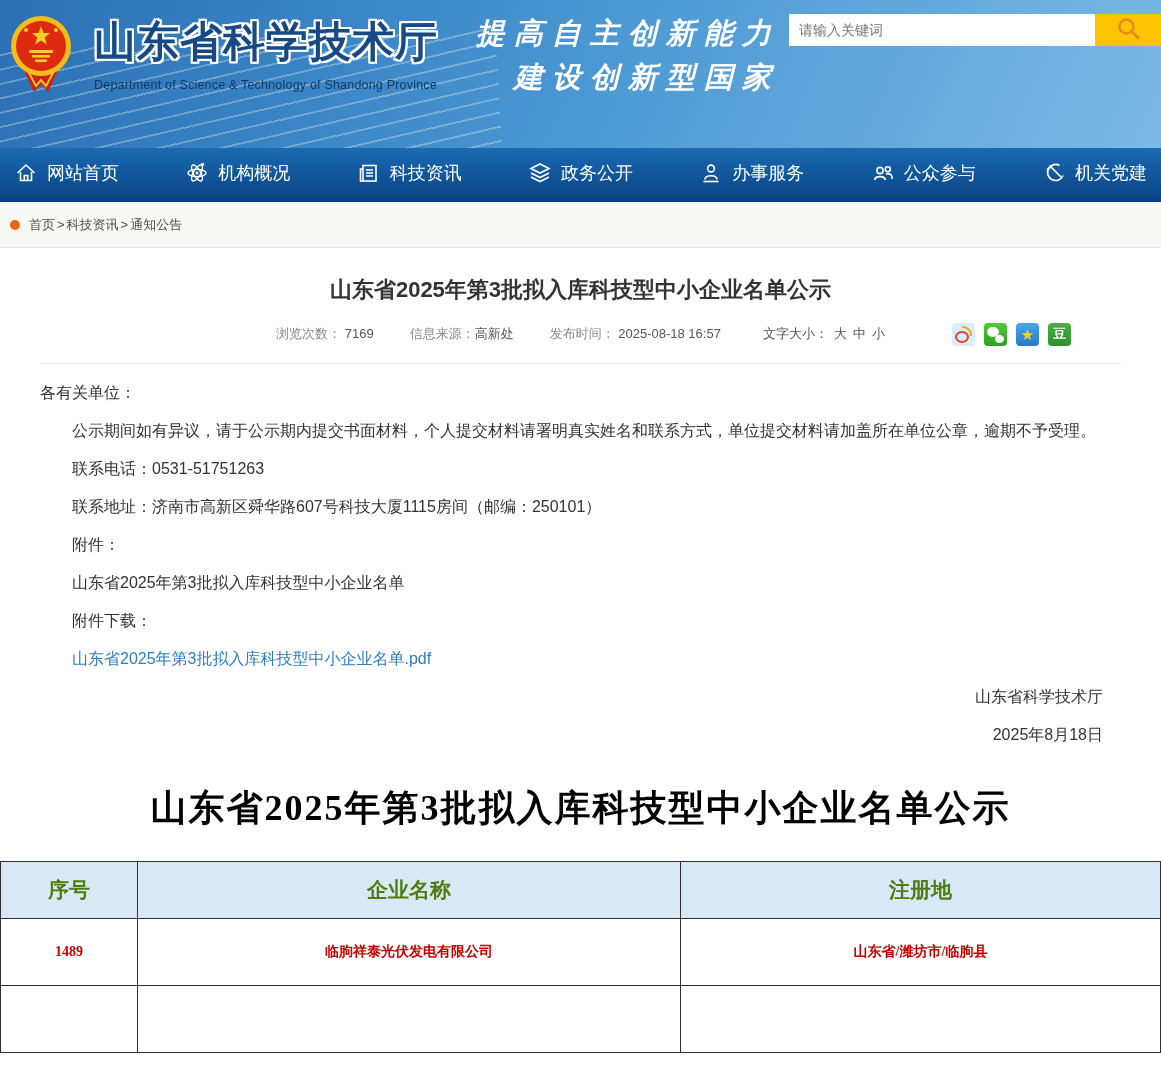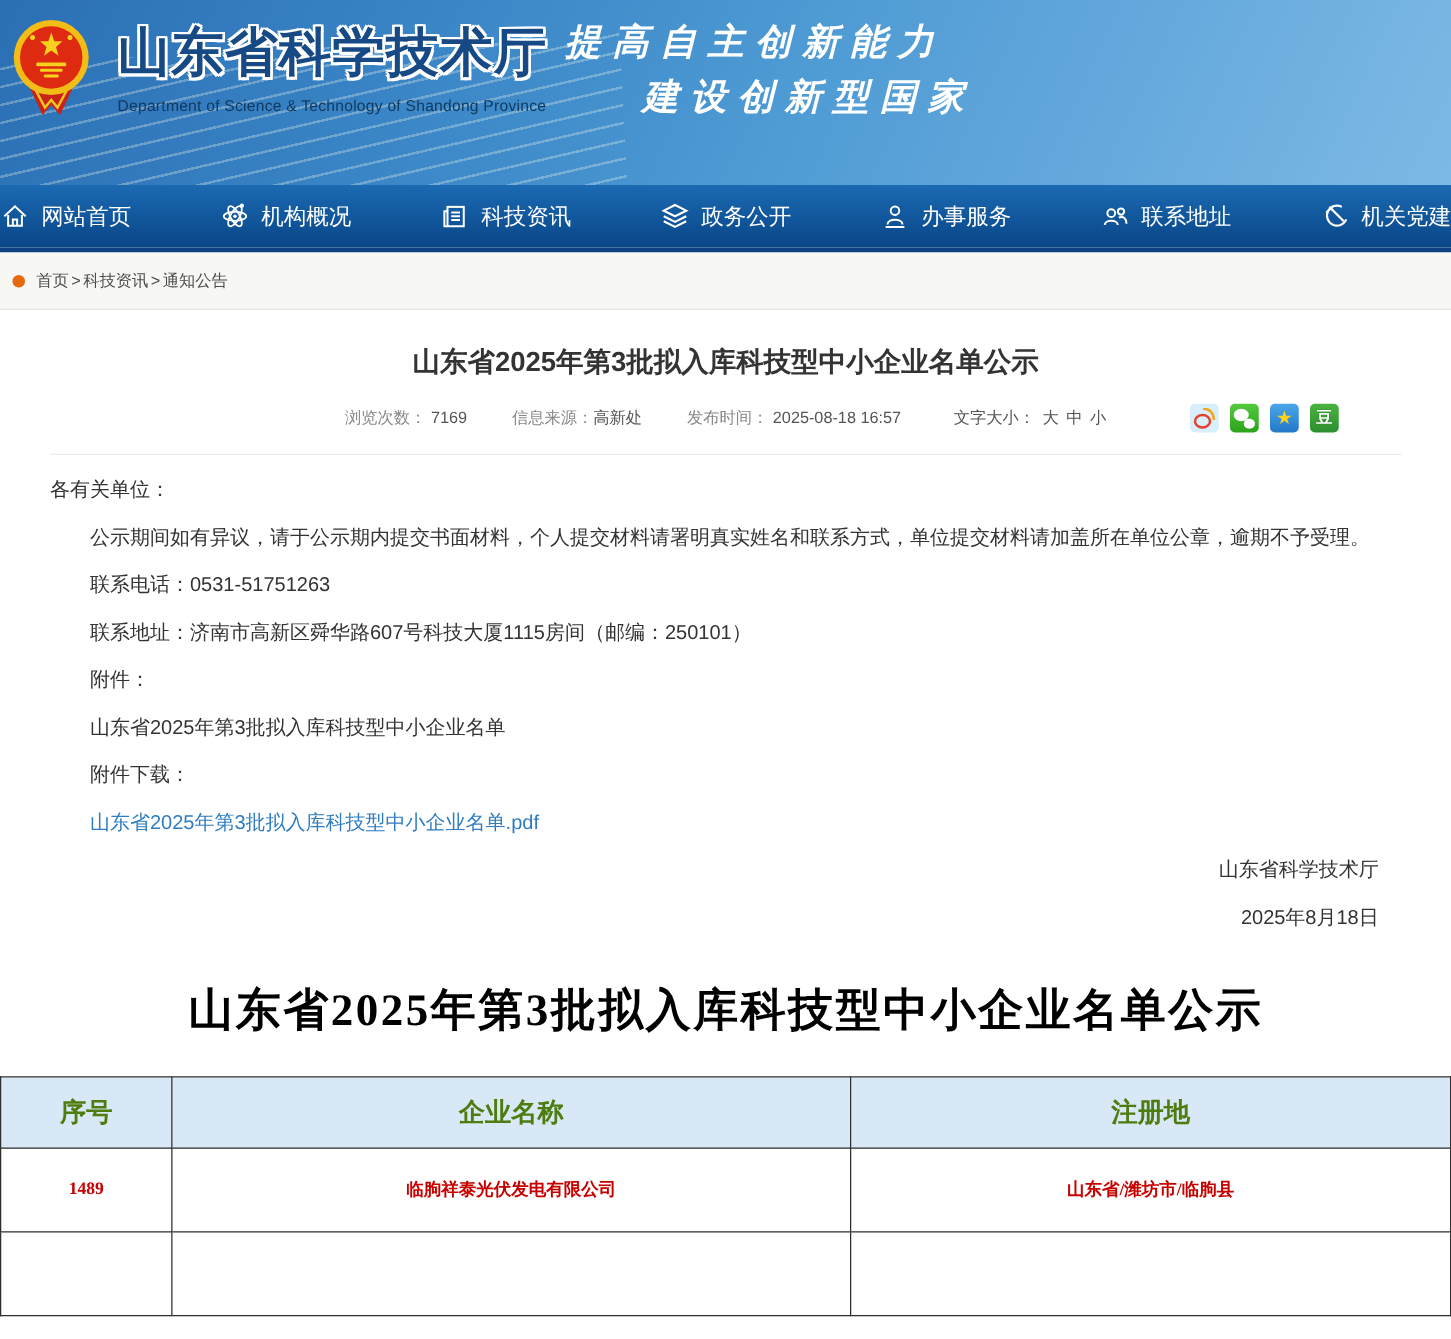--- a/index.html
+++ b/index.html
@@ -12,34 +12,34 @@
   .header:before { content:""; position:absolute; left:-60px; top:40px; width:560px; height:160px;
     background:repeating-linear-gradient(170deg,rgba(255,255,235,.28) 0 2px,rgba(255,255,235,0) 2px 14px);
     transform:rotate(-3deg); pointer-events:none; }
   .emblem { position:absolute; left:8px; top:8px; }
   .org-block { position:absolute; left:94px; top:14px; }
   .org-name { font-size:42px; font-weight:bold; color:#174a85; letter-spacing:1px;
     text-shadow:-2px -2px 0 #fff,2px -2px 0 #fff,-2px 2px 0 #fff,2px 2px 0 #fff,-2px 0 0 #fff,2px 0 0 #fff,0 -2px 0 #fff,0 2px 0 #fff; }
   .org-en { font-size:12.5px; color:#10395f; margin-top:8px; letter-spacing:.2px; }
   .slogan { position:absolute; left:452px; top:14px; color:#fff; font-family:"DejaVu Serif",serif;
     font-style:italic; font-weight:bold; }
-  .slogan .l1 { font-size:29px; letter-spacing:9px; }
+  .slogan .l1 { font-size:29px; letter-spacing:9px;text-align:right; }
   .slogan .l2 { font-size:29px; letter-spacing:9px; margin-left:62px; margin-top:4px; }
   .search-wrap { position:absolute; left:789px; top:14px; width:372px; }
   .search-bar { display:flex; height:32px; }
   .search-input { flex:1; border:none; outline:none; padding:0 10px; font-size:14px; color:#333; background:#fff; }
   .search-btn { width:66px; background:#fdc501; border:none; display:flex; align-items:center; justify-content:center; cursor:pointer; }
   .hot-row { margin-top:13px; font-size:14px; display:flex; align-items:center; }
   .hot-label { color:#e60012; font-weight:bold; }
   .hot-link { color:#1d2b4f; text-decoration:none; margin-right:34px; }
   .hot-link:first-of-type { margin-left:14px; }
 
   
   .navbar { height:54px; background:linear-gradient(#1b6ab2,#0e5094 70%,#0c4786);
-    border-bottom:4px solid #0a4080; display:flex; align-items:center; justify-content:space-between; padding:0 0; }
+    border-bottom:4px solid #0a4080; display:flex; align-items:center; justify-content:space-between; padding:0 14px; }
   .nav-item { display:flex; align-items:center; gap:9px; color:#fff; font-size:18px; cursor:pointer; }
   .nav-item svg { display:block; }
 
   
   .crumb-bar { height:46px; background:#f7f7f3; border-bottom:1px solid #e5e5e0;
     display:flex; align-items:center; padding-left:10px; font-size:13px; color:#4d4d4d; }
   .crumb-dot { width:10px; height:10px; border-radius:50%; background:#e8680f; margin-right:9px; }
   .crumb-bar a { color:#4d4d4d; text-decoration:none; }
   .crumb-sep { margin:0 2px; }
 
@@ -106,20 +106,31 @@
     </div>
     <div class="org-block">
       <div class="org-name">山东省科学技术厅</div>
       <div class="org-en">Department of Science &amp; Technology of Shandong Province</div>
     </div>
     <div class="slogan">
       <div class="l1">提高自主创新能力</div>
       <div class="l2">建设创新型国家</div>
     </div>
     <div class="search-wrap">
+      <div class="search-bar">
+        <input class="search-input" type="text" placeholder="请输入关键词" style="">
+        <button class="search-btn">
+          <span>
+            <svg width="27" height="27" viewBox="0 0 27 27">
+              <circle cx="11.5" cy="11.5" r="7" fill="none" stroke="#e7891b" stroke-width="2.6"></circle>
+              <line x1="17" y1="17" x2="23" y2="23" stroke="#e7891b" stroke-width="2.6" stroke-linecap="round"></line>
+            </svg>
+          </span>
+        </button>
+      </div>
     </div>
   </div>
 
   <div class="navbar">
     <div class="nav-item">
       <span>
           <svg width="24" height="24" viewBox="0 0 24 24" fill="none" stroke="#fff" stroke-width="1.6">
             <path d="M3.5 12 L12 4 L20.5 12"></path>
             <path d="M6.5 11 v8.5 h11 v-8.5"></path>
             <path d="M10.3 19.5 v-5 h3.4 v5"></path>
@@ -171,21 +182,21 @@
     </div>
     <div class="nav-item">
       <span>
           <svg width="24" height="24" viewBox="0 0 24 24" fill="none" stroke="#fff" stroke-width="1.6">
             <circle cx="9" cy="9.5" r="3.1"></circle>
             <path d="M3.8 19 c0-4.5 10.4-4.5 10.4 0"></path>
             <circle cx="16.8" cy="8.2" r="2.5"></circle>
             <path d="M15 13 c3.8-1.4 6.2 1 6.2 5"></path>
           </svg>
         </span>
-      <span>联系地址</span>
+      <span>公众参与</span>
     </div>
     <div class="nav-item">
       <span>
           <svg width="24" height="24" viewBox="0 0 24 24" fill="none" stroke="#fff" stroke-width="1.7">
             <path d="M17.5 4.5 a8 8 0 1 0 3.5 10"></path>
             <path d="M7.5 4.5 L19 16"></path>
             <path d="M5 9 L10 4.5"></path>
           </svg>
         </span>
       <span>机关党建</span>

